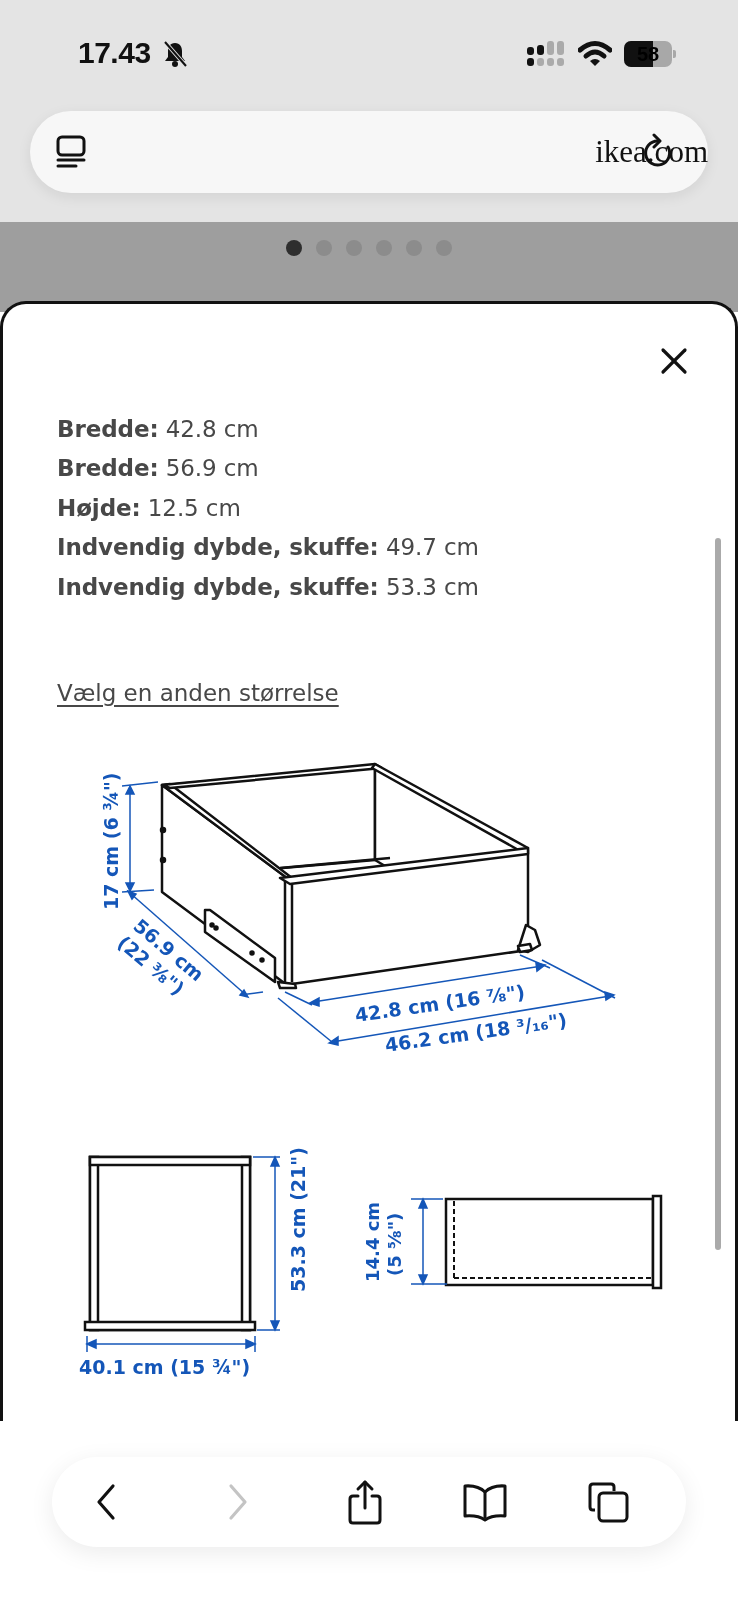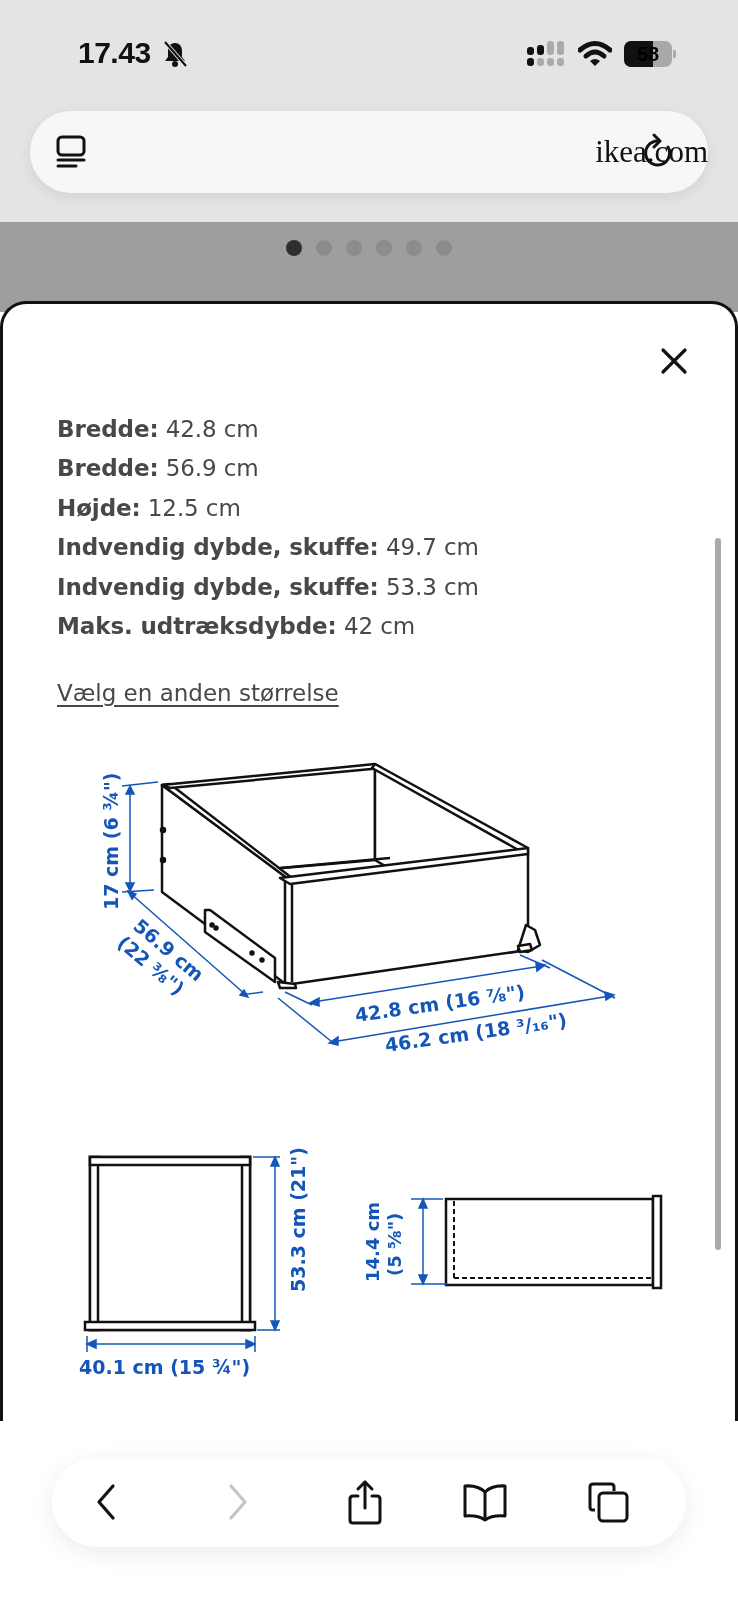--- a/index.html
+++ b/index.html
@@ -116,21 +116,20 @@
   <line x1="5" y1="5" x2="27" y2="27" stroke="#111" stroke-width="3.2" stroke-linecap="round"></line>
   <line x1="27" y1="5" x2="5" y2="27" stroke="#111" stroke-width="3.2" stroke-linecap="round"></line>
 </svg>
 
 <div class="specs">
   <div class="spec"><b>Bredde:</b> <span>42.8 cm</span></div>
   <div class="spec"><b>Bredde:</b> <span>56.9 cm</span></div>
   <div class="spec"><b>Højde:</b> <span>12.5 cm</span></div>
   <div class="spec"><b>Indvendig dybde, skuffe:</b> <span>49.7 cm</span></div>
   <div class="spec"><b>Indvendig dybde, skuffe:</b> <span>53.3 cm</span></div>
-  <div class="spec"><b>Maks. udtræksdybde:</b> <span>42 cm</span></div>
 </div>
 
 <a class="size-link">Vælg en anden størrelse</a>
 
 <div class="scrollbar"></div>
 
 <svg class="diagram-iso" viewBox="0 0 600 330">
   <g stroke="#111" stroke-width="2.5" fill="#fff" stroke-linejoin="round">
 
     <polygon points="86,25 295,6 295,100 86,118"></polygon>

